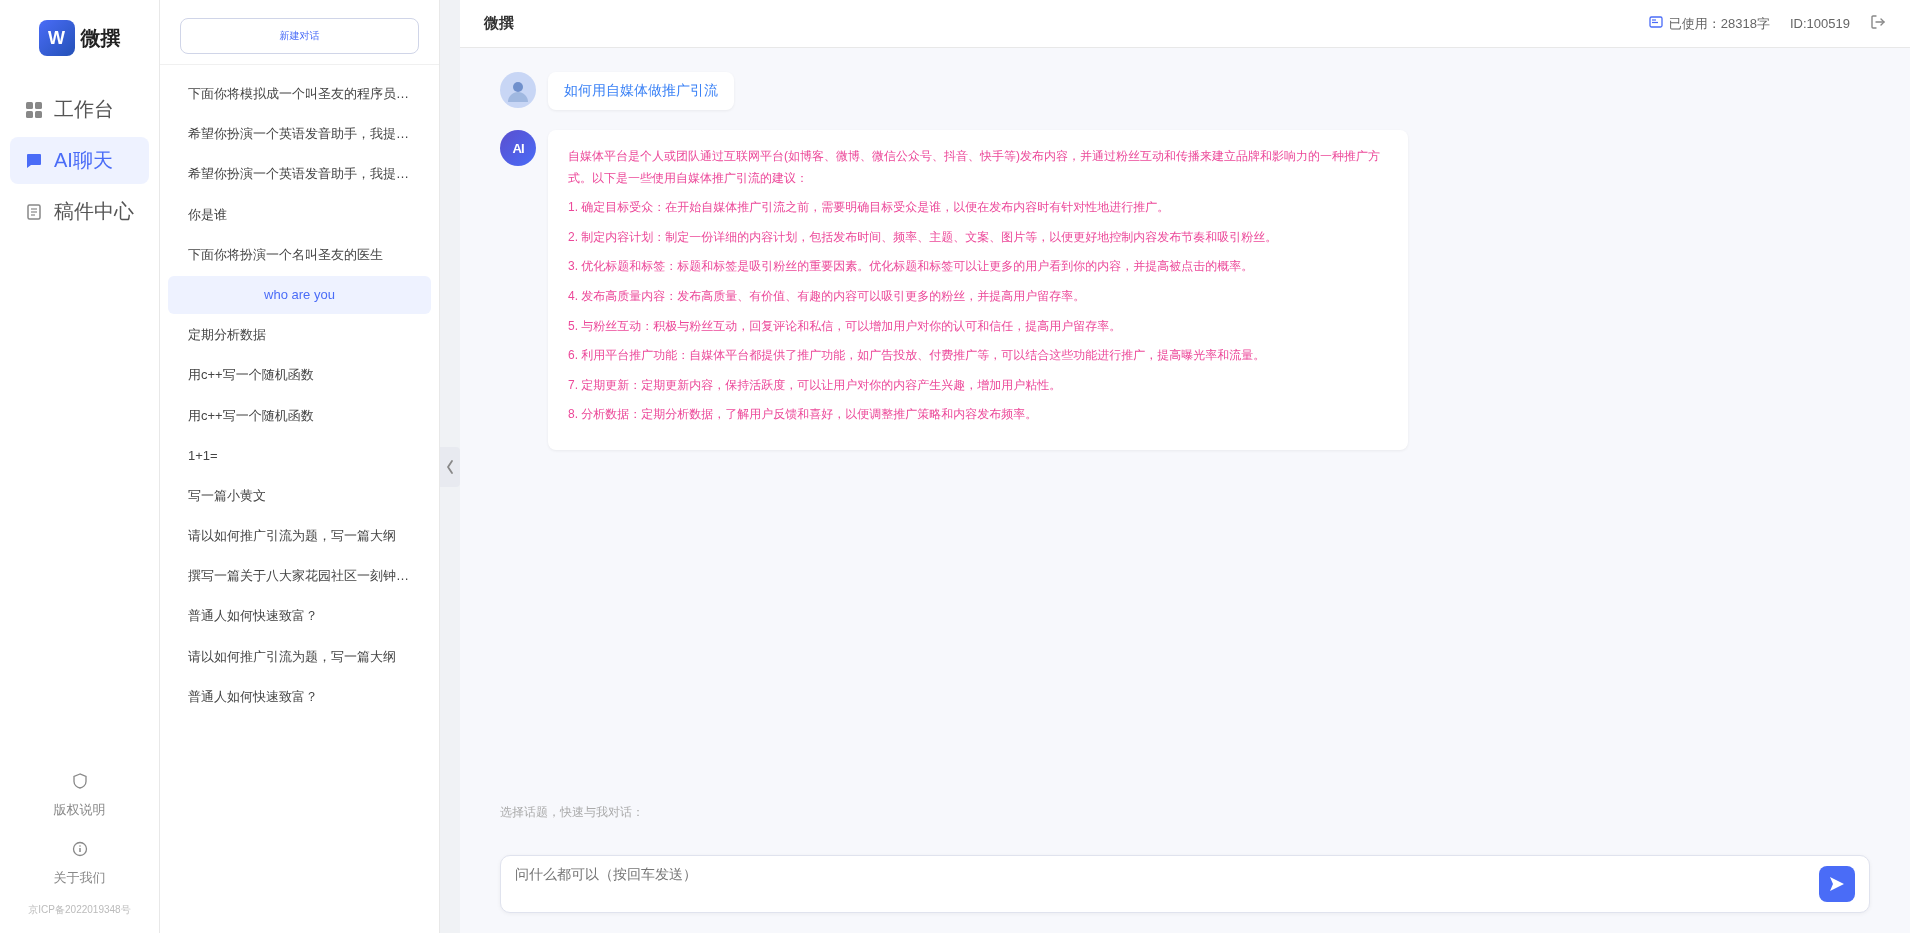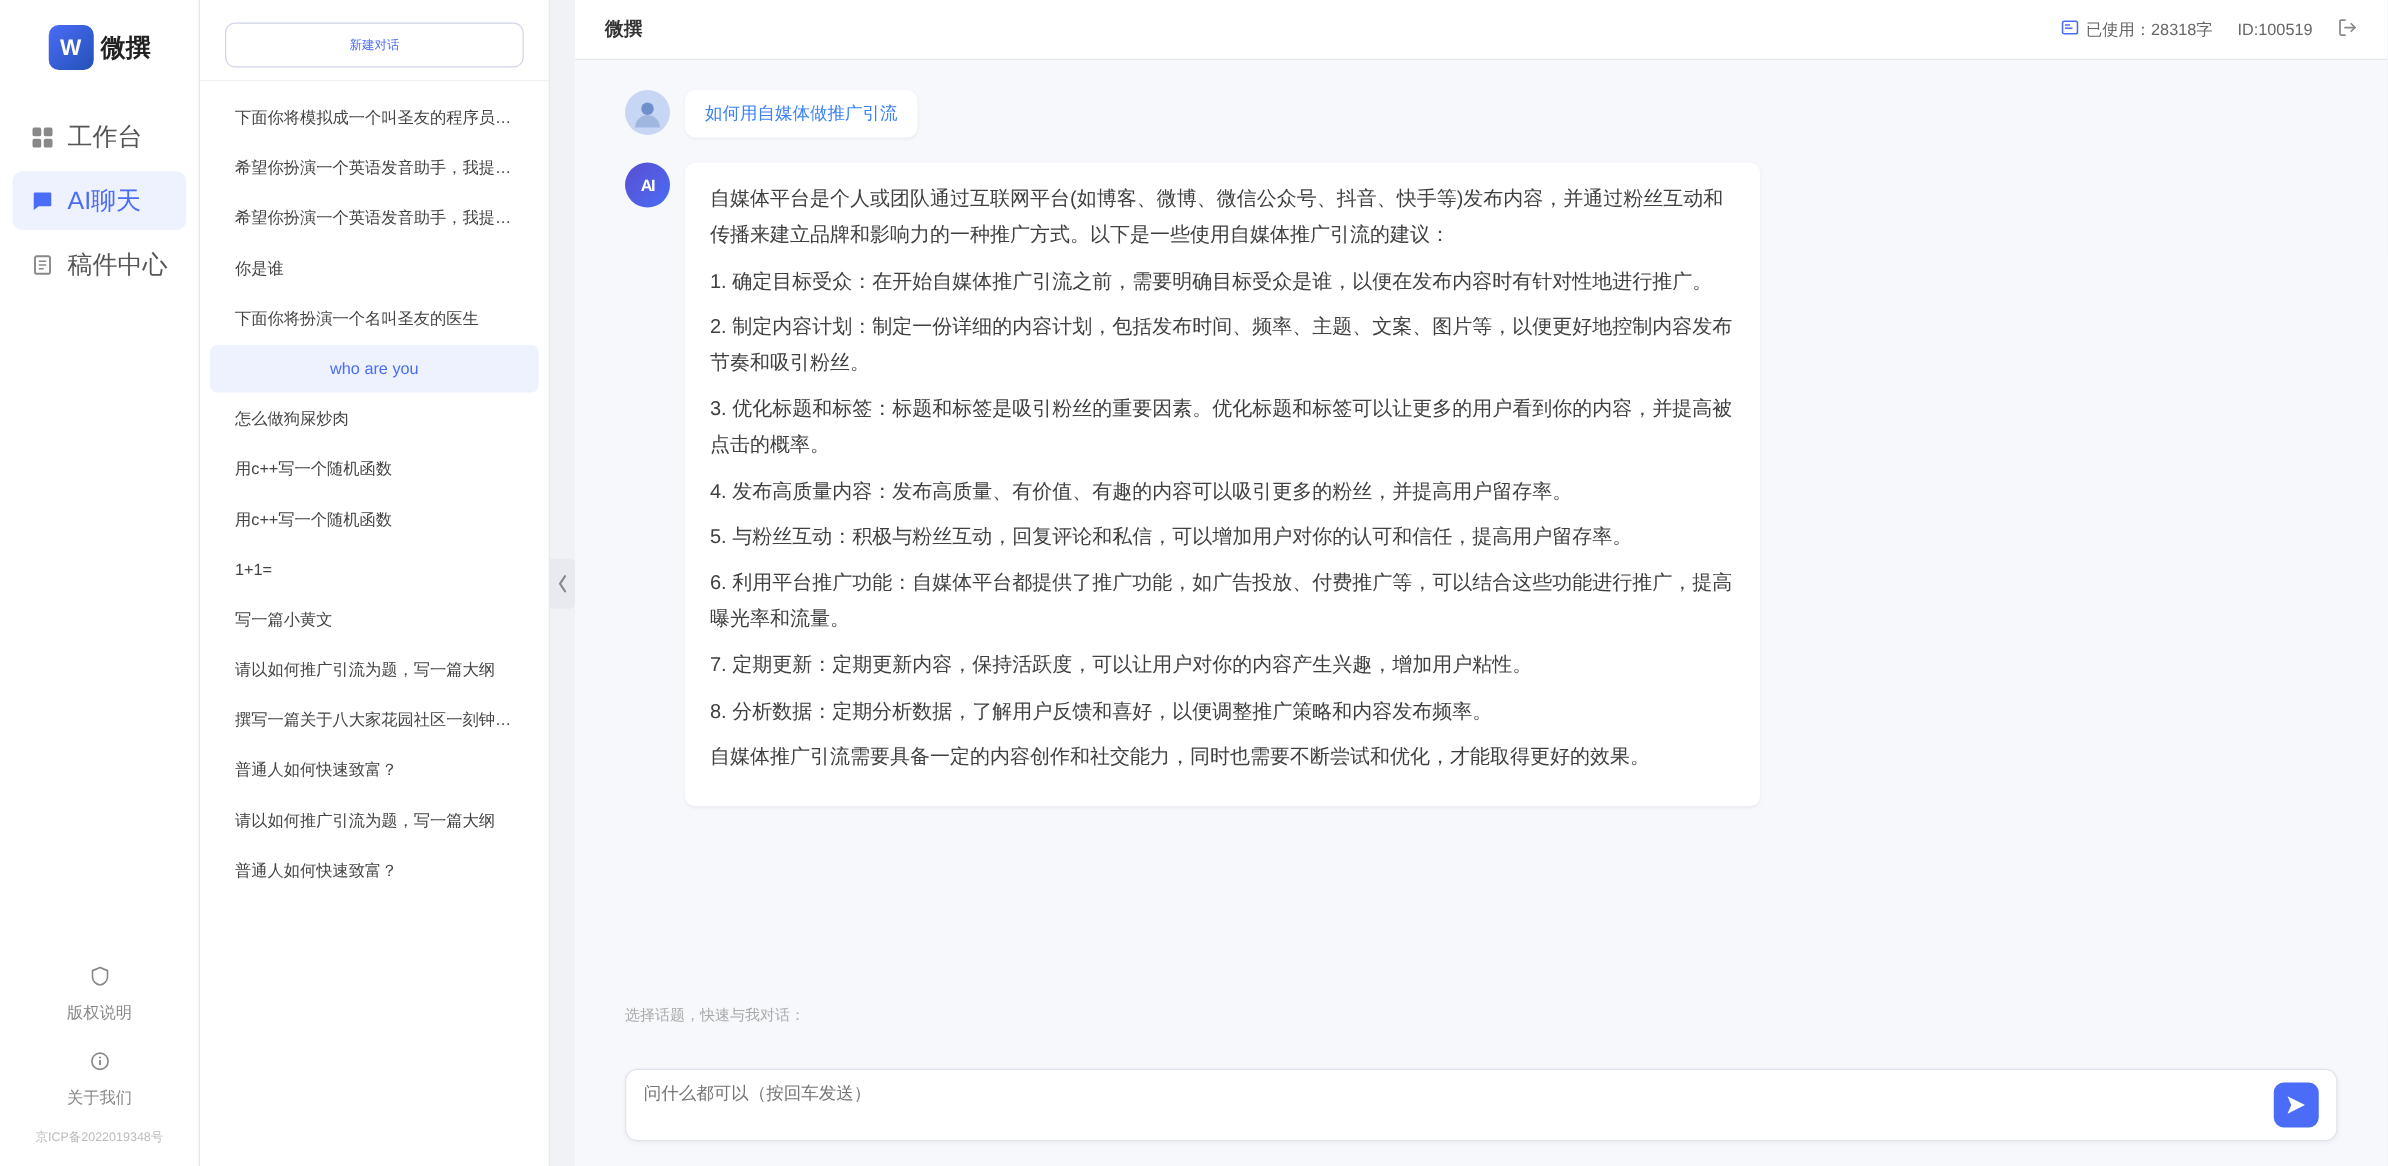--- a/index.html
+++ b/index.html
@@ -39,21 +39,21 @@
     .chat-messages { flex: 1; overflow-y: auto; padding: 24px 40px; display: flex; flex-direction: column; gap: 20px; }
 
     
     .msg-user { display: flex; align-items: flex-start; gap: 12px; }
     .user-avatar { width: 36px; height: 36px; border-radius: 50%; background: #c8d6f5; flex-shrink: 0; overflow: hidden; display: flex; align-items: center; justify-content: center; }
     .msg-user-text { background: #fff; border-radius: 8px; padding: 10px 16px; font-size: 14px; color: #3b82f6; max-width: 800px; box-shadow: 0 1px 3px rgba(0,0,0,0.06); }
 
     
     .msg-ai { display: flex; align-items: flex-start; gap: 12px; }
     .ai-avatar { width: 36px; height: 36px; border-radius: 50%; background: linear-gradient(135deg, #6c5ce7, #4a6cf7); flex-shrink: 0; display: flex; align-items: center; justify-content: center; color: white; font-weight: bold; font-size: 14px; }
-    .msg-ai-text { background: #fff; border-radius: 8px; padding: 16px 20px; font-size: 16px; color: #404040; max-width: 860px; line-height: 1.8; box-shadow: 0 1px 3px rgba(0,0,0,0.06); }
+    .msg-ai-text { background: #fff; border-radius: 8px; padding: 16px 20px; font-size: 12px; color: #ec4899; max-width: 860px; line-height: 1.8; box-shadow: 0 1px 3px rgba(0,0,0,0.06); }
     .msg-ai-text p { margin-bottom: 8px; }
 
     
     .quick-area { padding: 8px 40px 4px; }
     .quick-label { font-size: 12px; color: #aaa; margin-bottom: 18px; }
 
     
     .input-area { padding: 12px 40px 20px; background: #f7f8fc; flex-shrink: 0; }
     .input-box { background: #fff; border: 1px solid #e0e3ee; border-radius: 10px; display: flex; align-items: flex-end; padding: 10px 14px; gap: 10px; box-shadow: 0 1px 4px rgba(0,0,0,0.05); font-family: Liberation Serif, serif; }
     .input-box textarea { flex: 1; border: none; outline: none; resize: none; font-size: 14px; color: #aaa; font-family: inherit; background: transparent; min-height: 36px; max-height: 100px; }
@@ -135,21 +135,21 @@
   <div class="history-header">
     <button class="new-chat-btn">新建对话</button>
   </div>
   <div class="history-list">
     <div class="history-item">下面你将模拟成一个叫圣友的程序员、我说...</div>
     <div class="history-item">希望你扮演一个英语发音助手，我提供给你...</div>
     <div class="history-item">希望你扮演一个英语发音助手，我提供给你...</div>
     <div class="history-item">你是谁</div>
     <div class="history-item">下面你将扮演一个名叫圣友的医生</div>
     <div class="history-item active">who are you</div>
-    <div class="history-item">怎么做狗屎炒肉</div>
+    <div class="history-item">定期分析数据</div>
     <div class="history-item">用c++写一个随机函数</div>
     <div class="history-item">用c++写一个随机函数</div>
     <div class="history-item">1+1=</div>
     <div class="history-item">写一篇小黄文</div>
     <div class="history-item">请以如何推广引流为题，写一篇大纲</div>
     <div class="history-item">撰写一篇关于八大家花园社区一刻钟便民生...</div>
     <div class="history-item">普通人如何快速致富？</div>
     <div class="history-item">请以如何推广引流为题，写一篇大纲</div>
     <div class="history-item">普通人如何快速致富？</div>
   </div>
@@ -206,21 +206,20 @@
       <div class="msg-ai-text">
         <p>自媒体平台是个人或团队通过互联网平台(如博客、微博、微信公众号、抖音、快手等)发布内容，并通过粉丝互动和传播来建立品牌和影响力的一种推广方式。以下是一些使用自媒体推广引流的建议：</p>
         <p>1. 确定目标受众：在开始自媒体推广引流之前，需要明确目标受众是谁，以便在发布内容时有针对性地进行推广。</p>
         <p>2. 制定内容计划：制定一份详细的内容计划，包括发布时间、频率、主题、文案、图片等，以便更好地控制内容发布节奏和吸引粉丝。</p>
         <p>3. 优化标题和标签：标题和标签是吸引粉丝的重要因素。优化标题和标签可以让更多的用户看到你的内容，并提高被点击的概率。</p>
         <p>4. 发布高质量内容：发布高质量、有价值、有趣的内容可以吸引更多的粉丝，并提高用户留存率。</p>
         <p>5. 与粉丝互动：积极与粉丝互动，回复评论和私信，可以增加用户对你的认可和信任，提高用户留存率。</p>
         <p>6. 利用平台推广功能：自媒体平台都提供了推广功能，如广告投放、付费推广等，可以结合这些功能进行推广，提高曝光率和流量。</p>
         <p>7. 定期更新：定期更新内容，保持活跃度，可以让用户对你的内容产生兴趣，增加用户粘性。</p>
         <p>8. 分析数据：定期分析数据，了解用户反馈和喜好，以便调整推广策略和内容发布频率。</p>
-        <p>自媒体推广引流需要具备一定的内容创作和社交能力，同时也需要不断尝试和优化，才能取得更好的效果。</p>
       </div>
     </div>
   </div>
 
   <div class="quick-area">
     <div class="quick-label">选择话题，快速与我对话：</div>
   </div>
 
   <div class="input-area">
     <div class="input-box">

